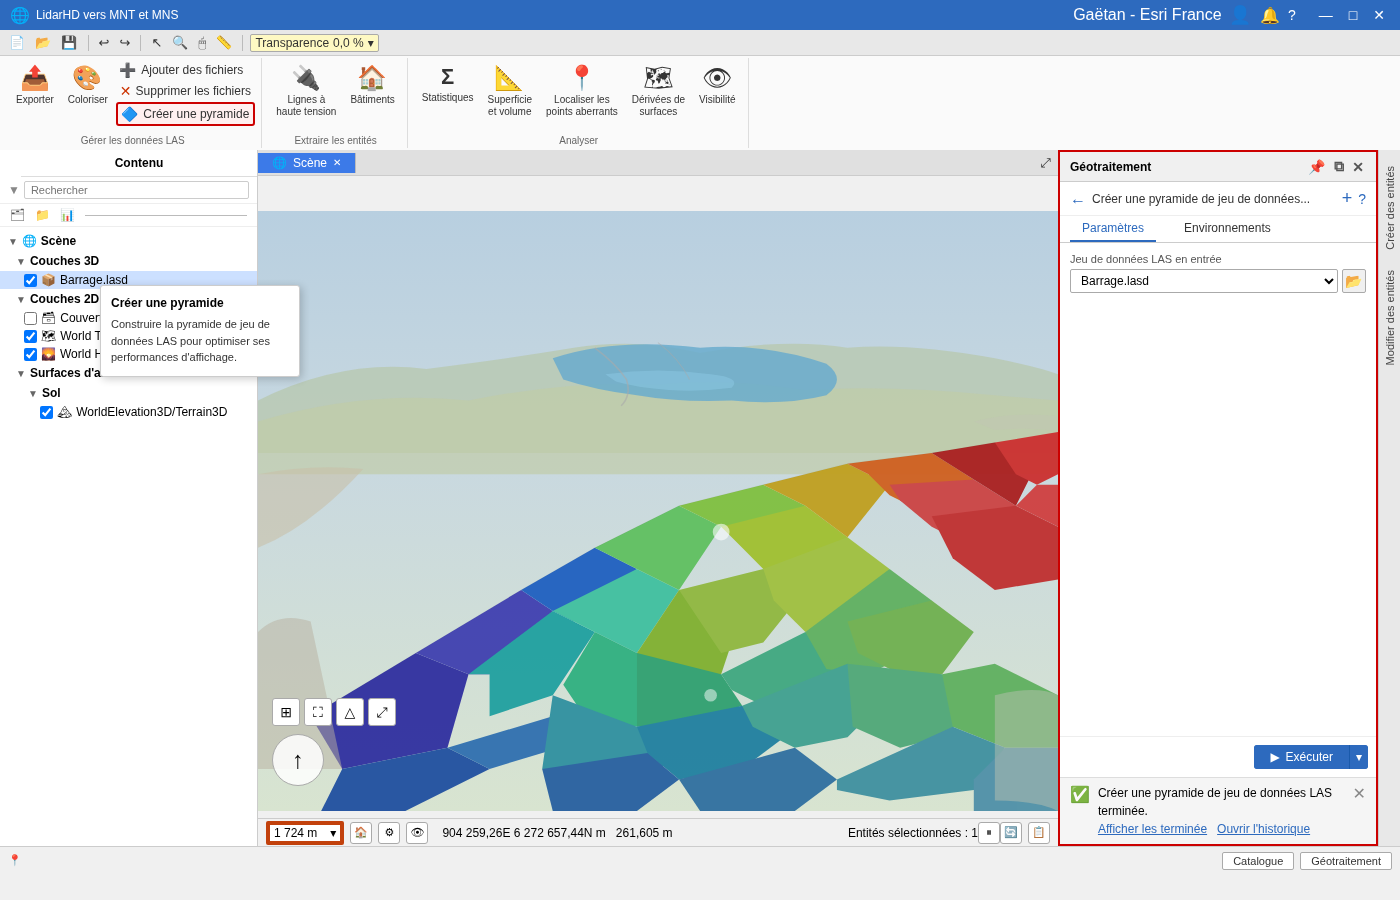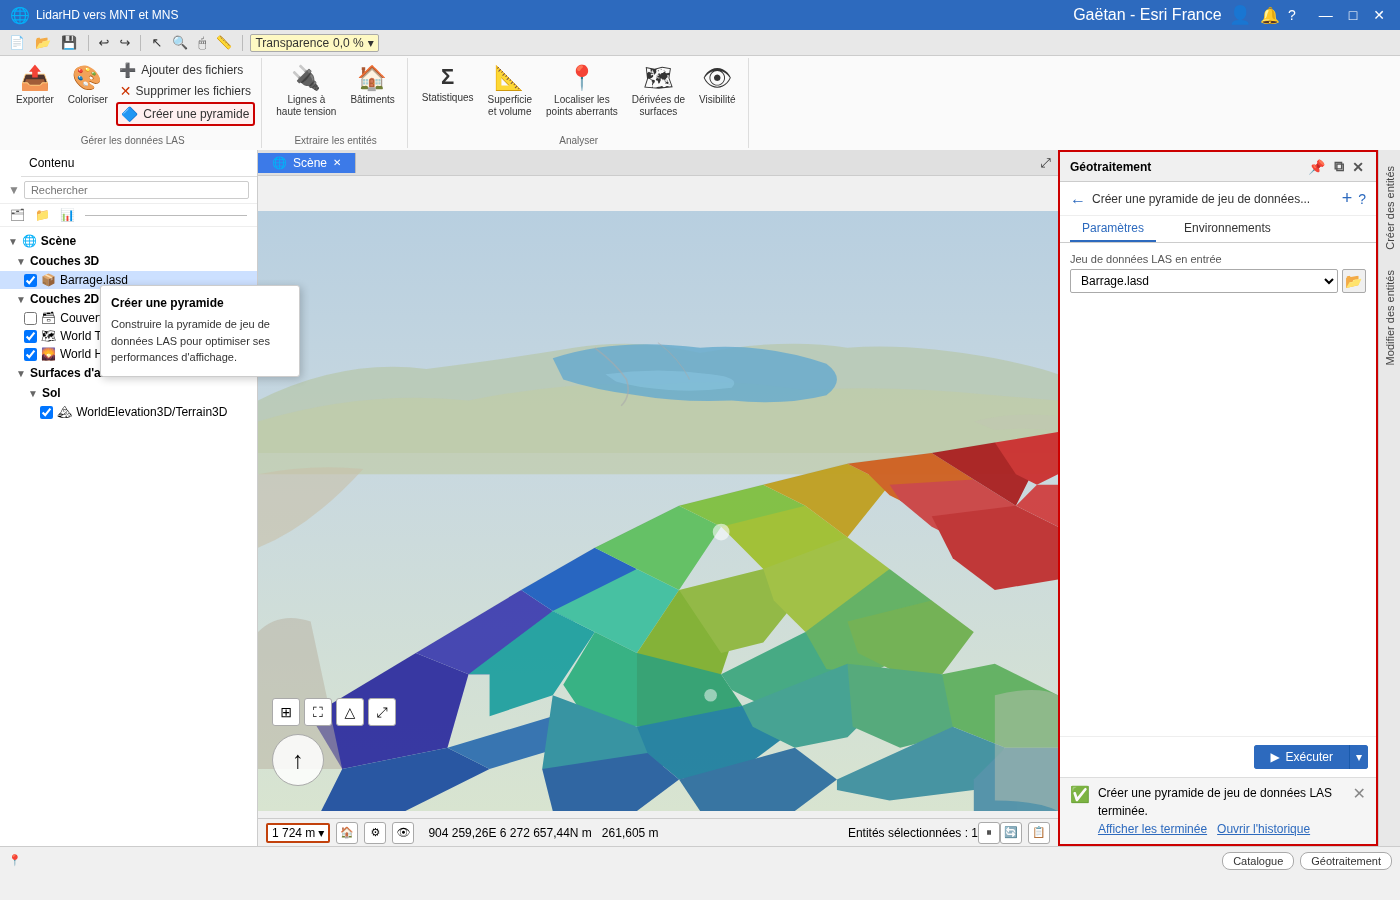--- a/index.html
+++ b/index.html
@@ -137,25 +137,25 @@
       width: 258px;
       background: white;
       border-right: 1px solid #ccc;
       display: flex;
       flex-direction: column;
       position: relative;
     }
     .sidebar-header {
       padding: 6px 8px;
       font-size: 13px;
-      font-weight: 400;
+      font-weight: 700;
       border-bottom: 1px solid #ddd;
       display: flex;
       align-items: center;
-      justify-content: flex-start;
+      justify-content: center;
       margin-left: 21px;
     }
     .sidebar-search {
       display: flex;
       align-items: center;
       padding: 4px 8px;
       border-bottom: 1px solid #eee;
       gap: 4px;
     }
     .sidebar-search input {
@@ -306,36 +306,36 @@
       background: #f0f0f0;
       border-top: 1px solid #ccc;
       height: 28px;
       padding: 0 8px;
       gap: 8px;
       font-size: 11px;
       color: #333;
     }
     .status-dropdown {
       background: white;
-      border: 2px solid #c2410c;
+      border: 4px solid #c2410c;
       border-radius: 2px;
       padding: 1px 4px;
       font-size: 11px;
       display: flex;
       align-items: center;
-      gap: 3px;
+      gap: 13px;
       cursor: pointer;
     }
     .status-tab-btn {
       padding: 2px 10px;
       background: white;
       border: 1px solid #aaa;
       cursor: pointer;
       font-size: 11px;
-      border-radius: 8px;
+      border-radius: 2px;
     }
 
     
     .geo-panel {
       width: 320px;
       background: white;
       border-left: 2px solid #cc0000;
       border-top: 2px solid #cc0000;
       border-right: 2px solid #cc0000;
       border-bottom: 2px solid #cc0000;

